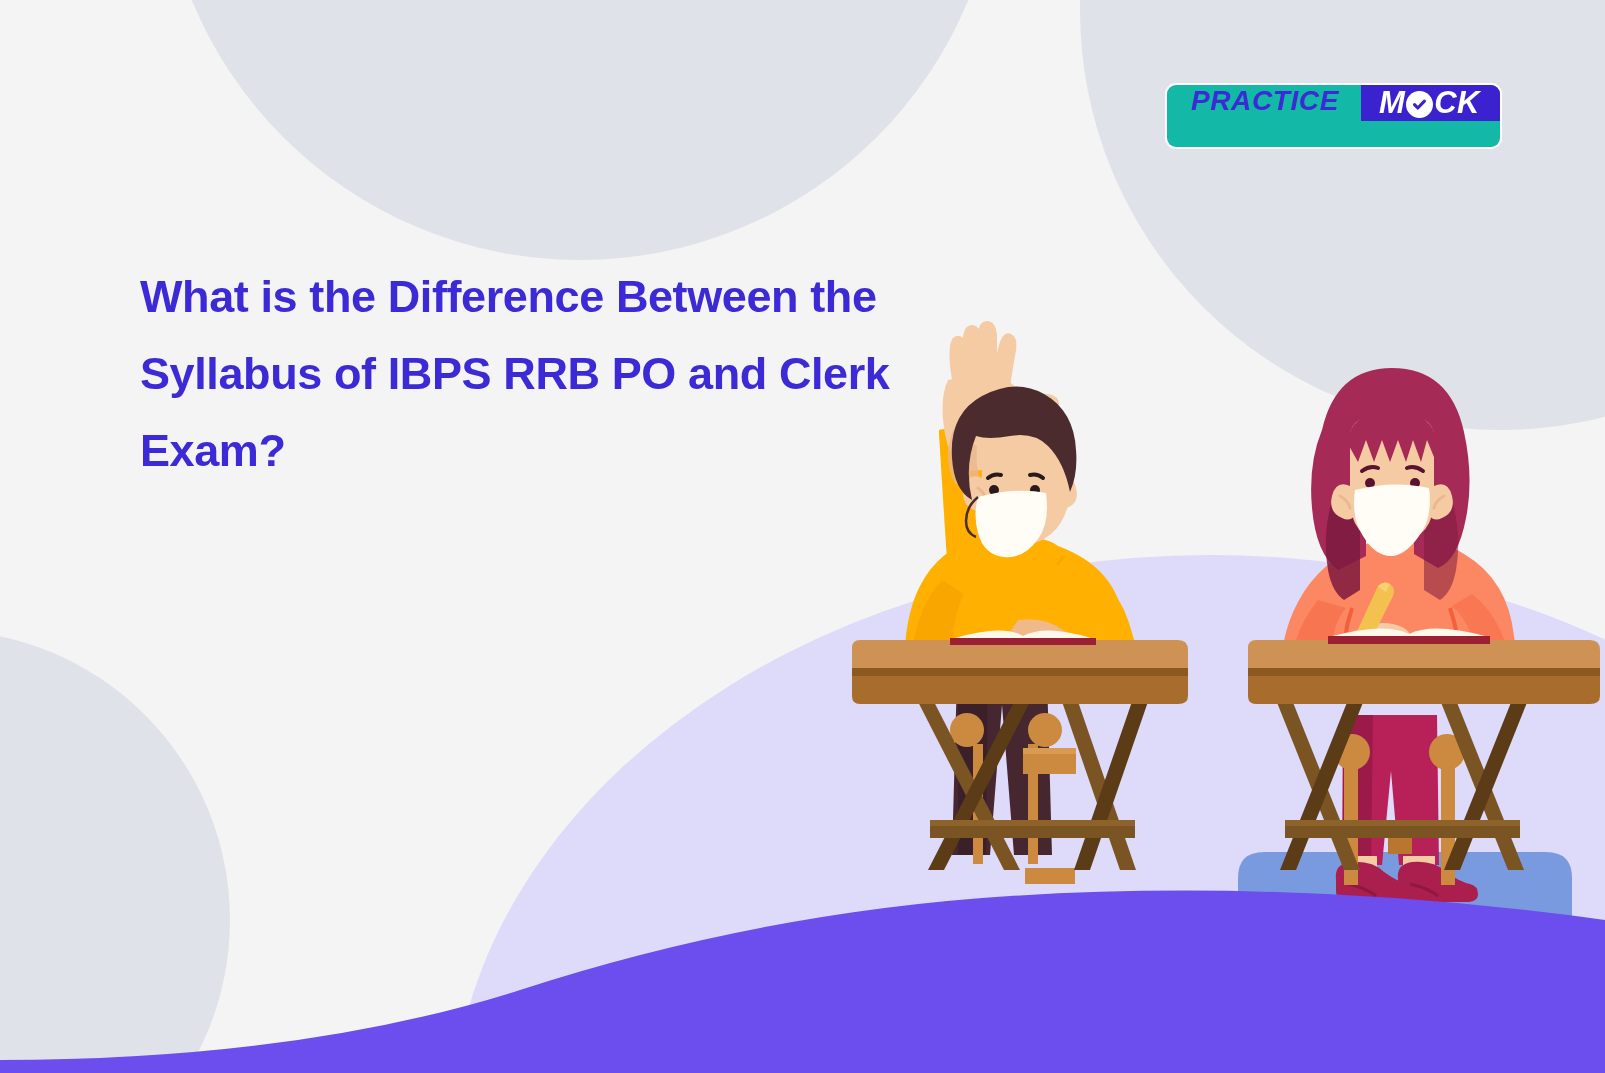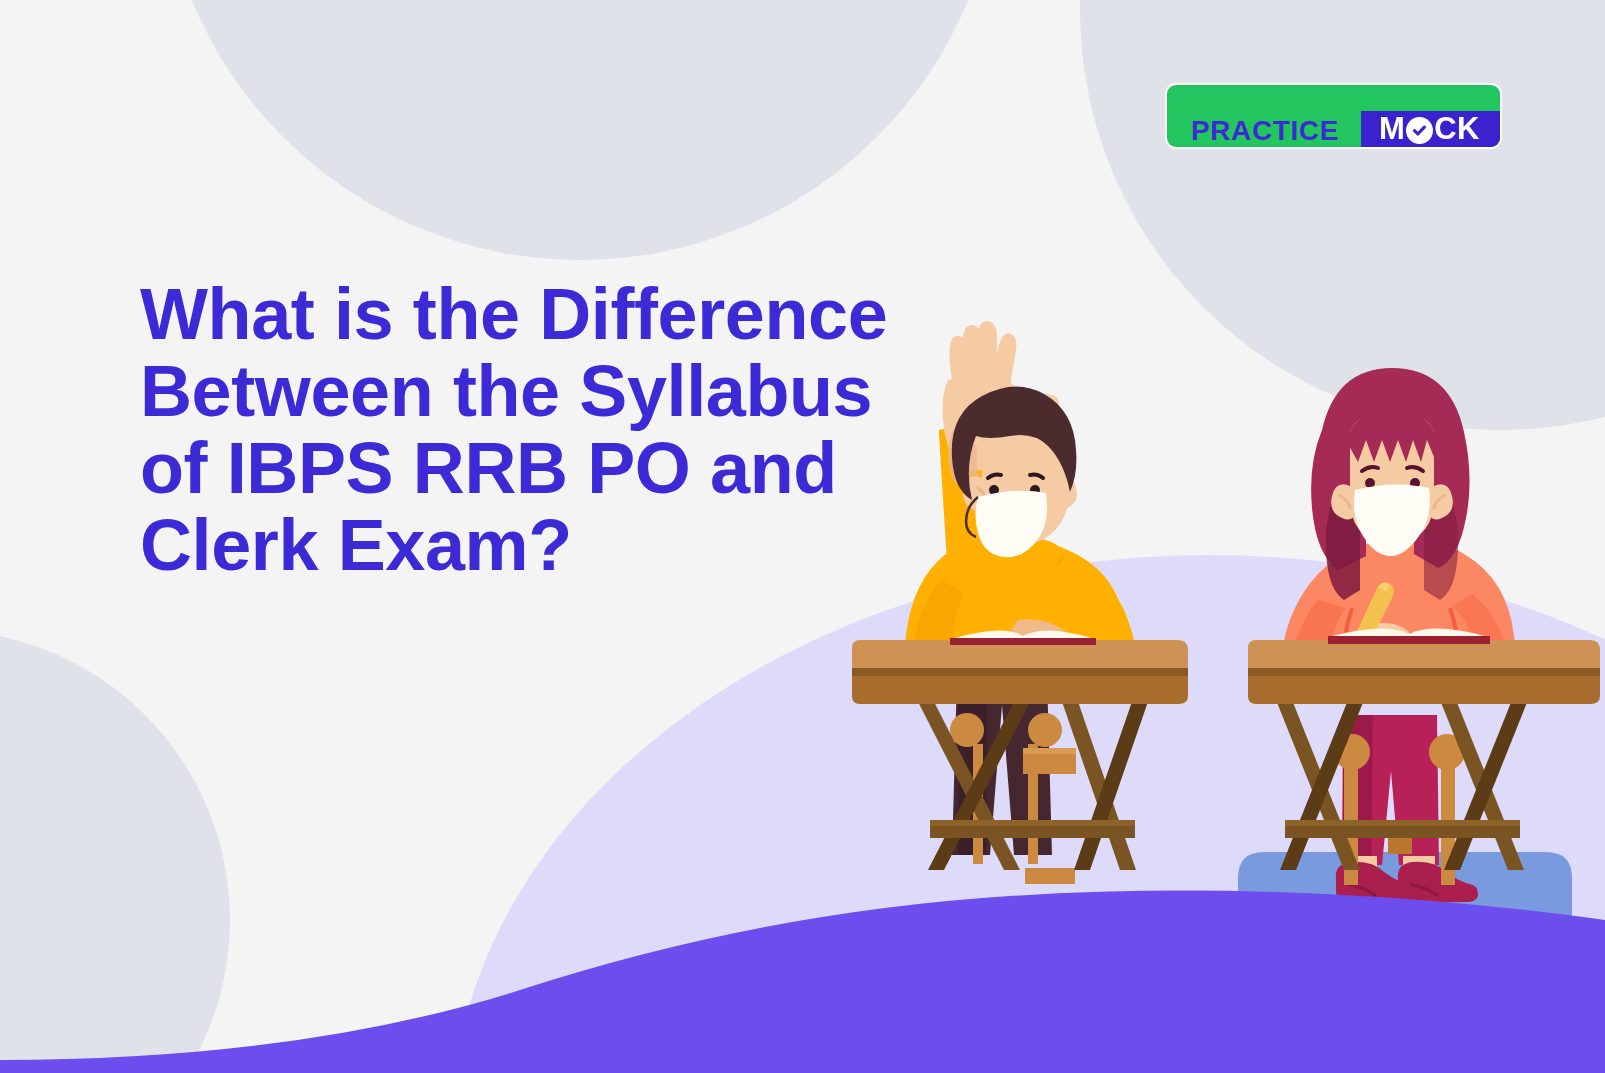--- a/index.html
+++ b/index.html
@@ -25,39 +25,40 @@
     height: 1073px;
     display: block;
   }
   #headline {
     position: absolute;
     left: 140px;
     top: 228px;
     width: 780px;
     color: #3b2ad6;
     font-family: "Liberation Sans", sans-serif;
-    font-size: 72px;
+    font-size: 45px;
     font-weight: bold;
     line-height: 77px;
     letter-spacing: -0.4px;
     white-space: pre-line;
     z-index: 6;
   }
   #logo {
     position: absolute;
     left: 1167px;
     top: 85px;
     height: 62px;
     display: flex;
-    align-items: flex-end;
-    background: #22c55e;
+    align-items: flex-start;
+    background: #14b8a6;
     border-radius: 9px;
     overflow: hidden;
     box-shadow: 0 0 0 2px #ffffff;
     z-index: 7;
+    font-style: italic;
   }
   #logo .logo-left {
     display: flex;
     align-items: center;
     padding: 0 22px 0 24px;
     color: #3b2ad6;
     font-size: 28px;
     font-weight: bold;
     letter-spacing: 0.6px;
   }

